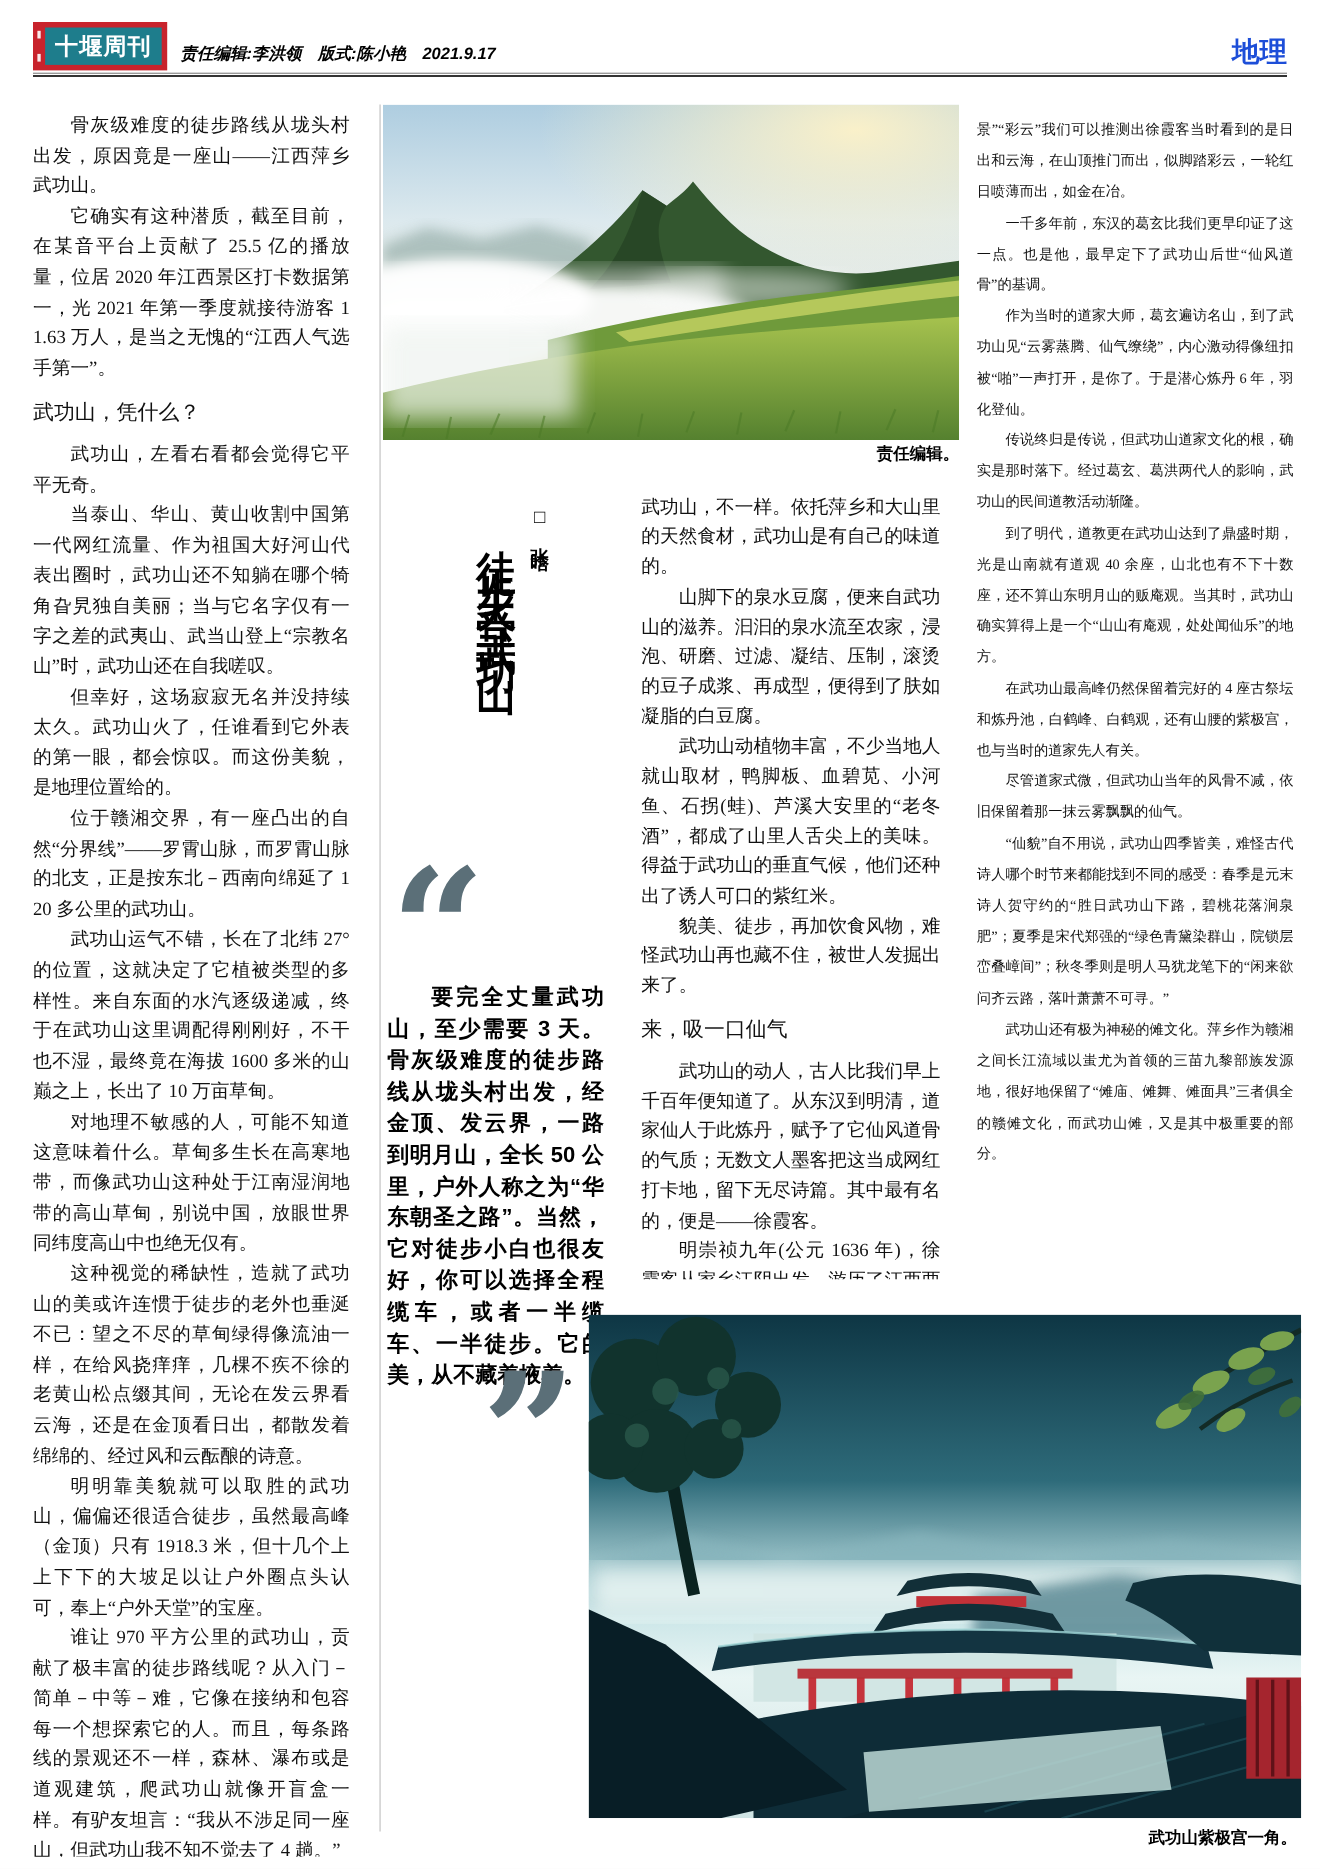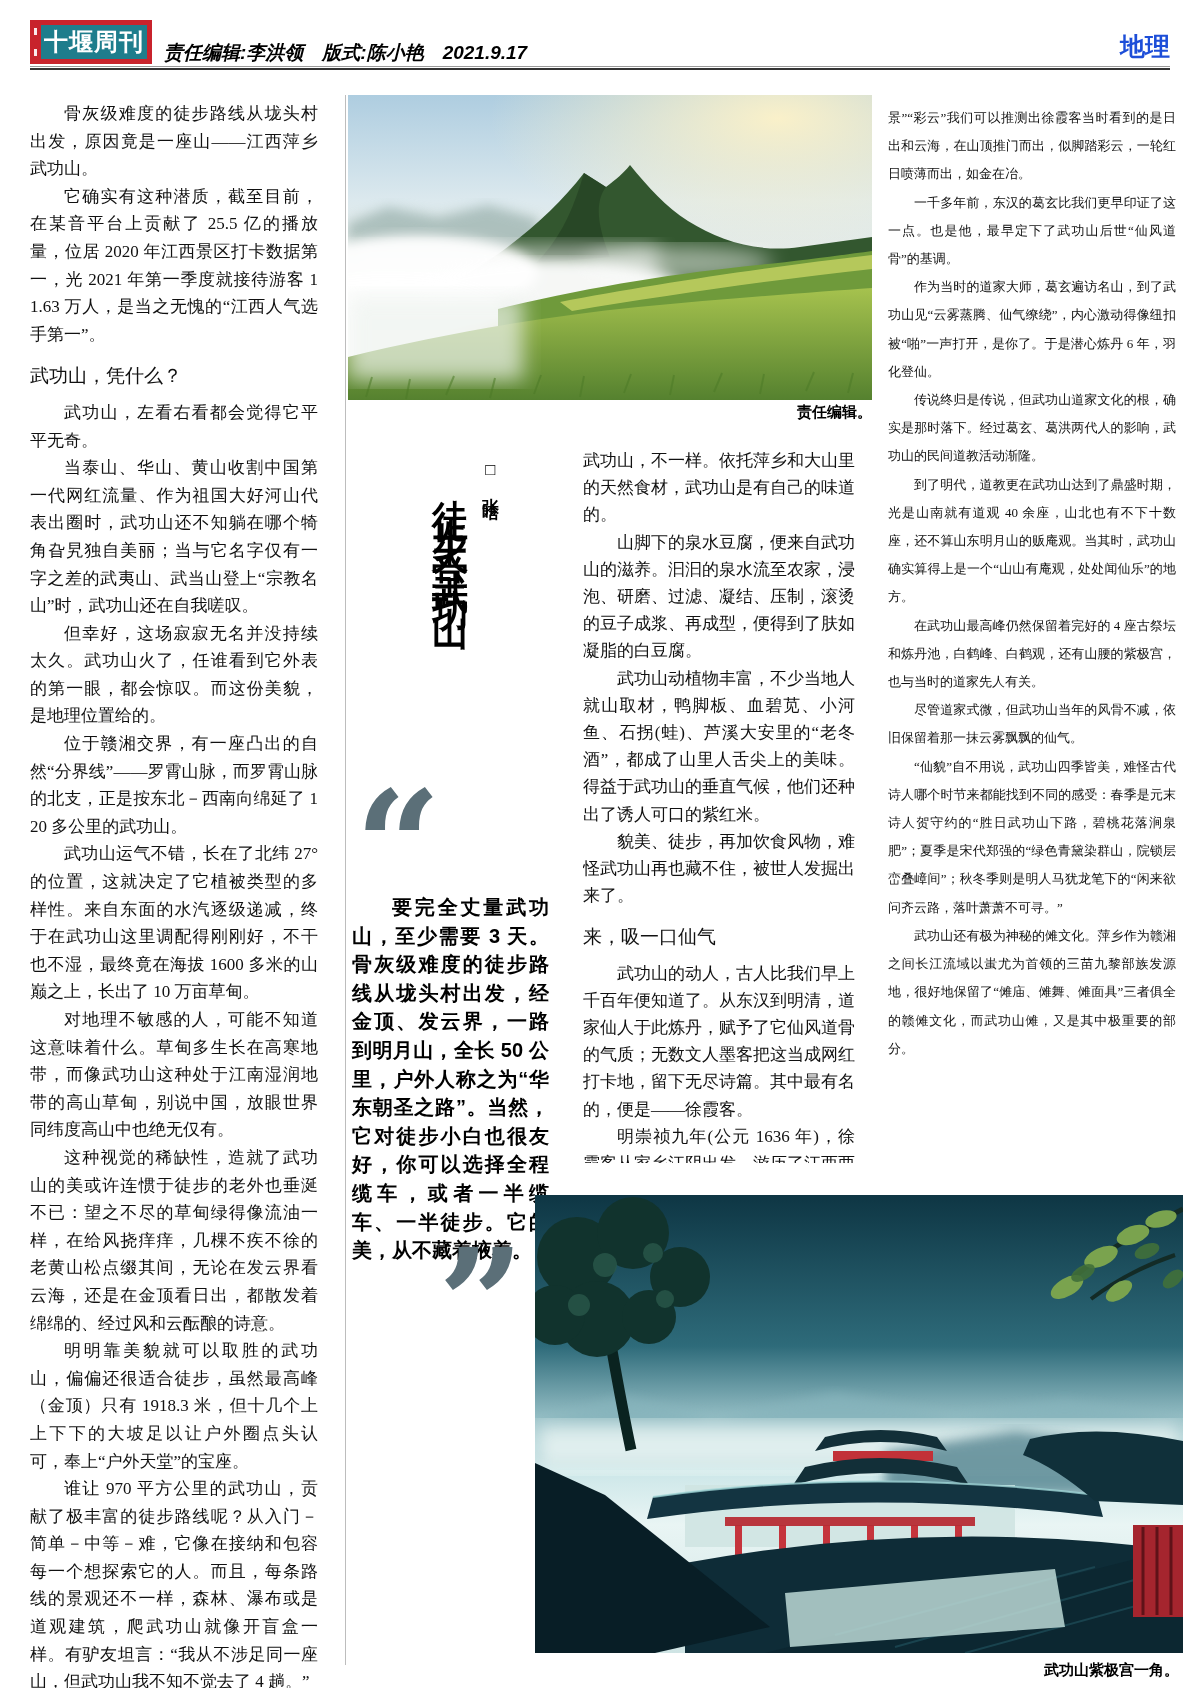--- a/index.html
+++ b/index.html
@@ -2,25 +2,25 @@
 <html><head>
 <meta charset="utf-8">
 <style>
   html,body{margin:0;padding:0;background:#e9e9e9;}
   #page{position:relative;width:1200px;height:1699px;background:#ffffff;margin:0 auto;overflow:hidden;
         font-family:"Liberation Serif","DejaVu Serif",serif;color:#111;}
   
   .logo{position:absolute;left:30px;top:20px;width:122px;height:44px;background:#c8232c;}
   .logo-inner{position:absolute;left:11px;top:5px;right:5px;bottom:5px;background:#1e7d8c;
               display:flex;align-items:center;justify-content:center;}
-  .logo-inner span{color:#fff;font-weight:bold;font-size:24px;letter-spacing:1px;
+  .logo-inner span{color:#fff;font-weight:bold;font-size:21px;letter-spacing:1px;
                    font-family:"Liberation Serif","DejaVu Serif",serif;}
   .logo-tick{position:absolute;left:4px;width:3px;height:7px;background:#fff;opacity:.9;}
   .hdr-meta{position:absolute;left:164px;top:40px;font-family:"Liberation Sans","DejaVu Sans",sans-serif;
-            font-weight:bold;font-style:italic;font-size:19px;color:#000;}
+            font-weight:bold;font-style:italic;font-size:15px;color:#000;}
   .hdr-section{position:absolute;right:30px;top:30px;font-family:"Liberation Sans","DejaVu Sans",sans-serif;
                font-weight:bold;font-size:25px;color:#1d4ed8;}
   .hdr-rule{position:absolute;left:30px;top:66px;width:1140px;height:4px;
             background:linear-gradient(to bottom,#9a9a9a 0 1px,#ffffff 1px 2px,#333333 2px 4px);}
   
   .bodycol p{margin:0;text-indent:2em;text-align:justify;word-break:break-all;}
   .bodycol p.noindent{text-indent:0;}
   .subhead{font-family:"Liberation Sans","DejaVu Sans",sans-serif;font-weight:normal;font-size:19px;
            text-indent:0 !important;margin:14px 0 9px 0 !important;text-align:left;}
   .col1{position:absolute;left:30px;top:100px;width:288px;height:1588px;overflow:hidden;

